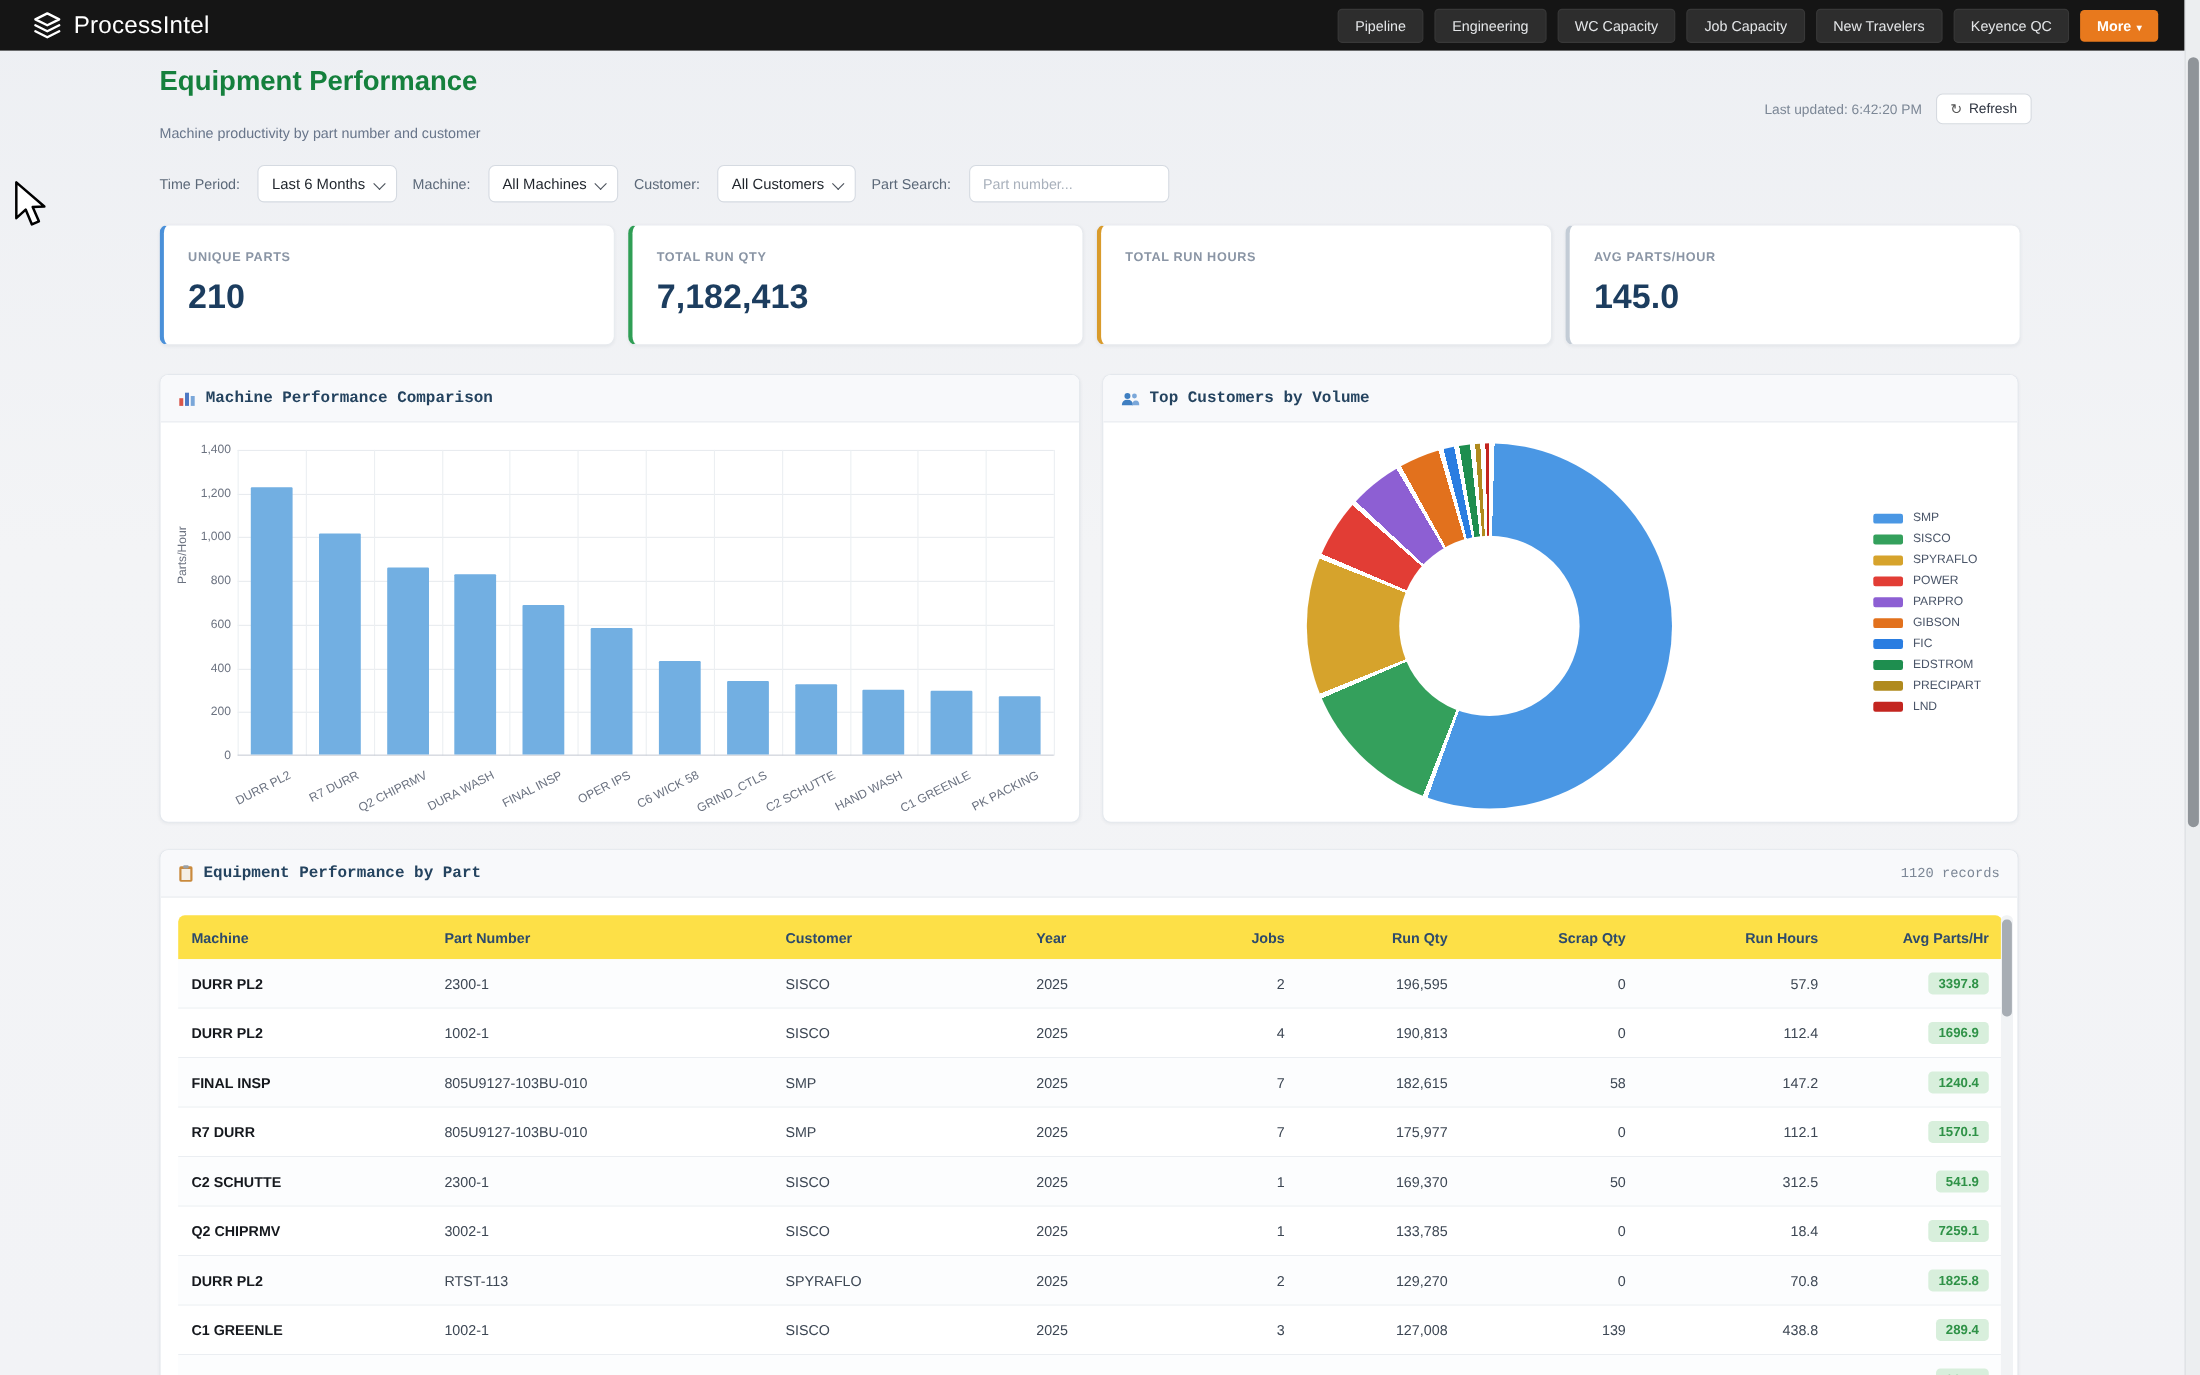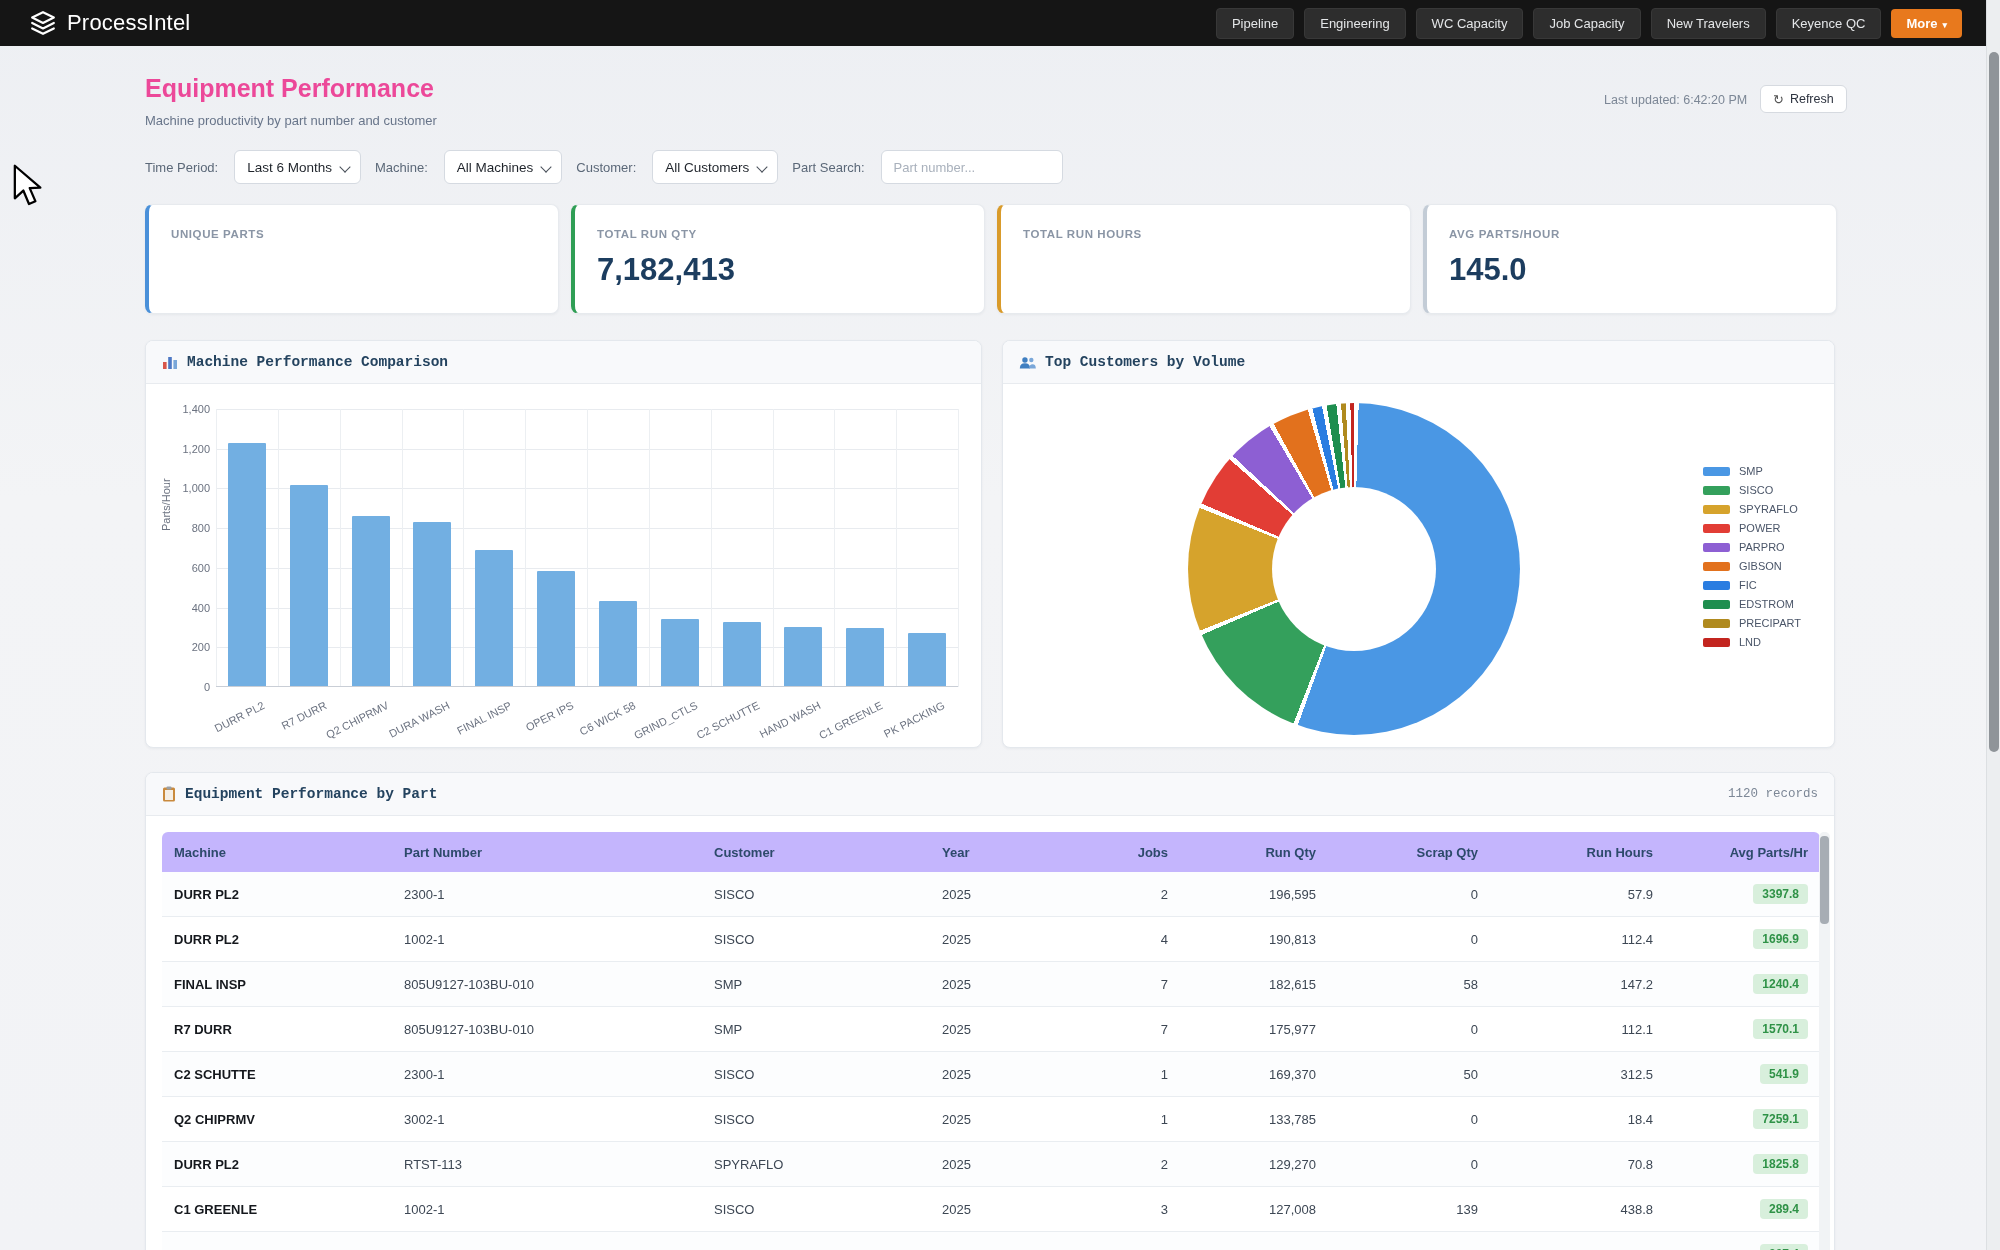--- a/index.html
+++ b/index.html
@@ -13,21 +13,21 @@
   .navbar { position:absolute; top:0; left:0; width:2000px; height:46px;
     background:#151515; display:flex; align-items:center; padding:0 38px 0 30px; z-index:30; }
   .brand { display:flex; align-items:center; gap:11px; }
   .brand-name { color:#fff; font-size:22px; font-weight:normal; letter-spacing:.2px; }
   .nav-items { margin-left:auto; display:flex; gap:10px; align-items:center; }
   .nav-btn { background:#2d2d2d; border:1px solid #383838; color:#e4e6e8; font-size:13px;
     padding:7px 15px; border-radius:4px; font-family:inherit; cursor:pointer; white-space:nowrap; }
   .nav-btn.accent { border:none; color:#fff; font-weight:bold; }
   .caret { font-size:9px; margin-left:5px; }
   
-  .page-title { position:absolute; left:145px; top:74px; font-size:25px; font-weight:bold; color:#ec4899; }
+  .page-title { position:absolute; left:145px; top:60px; font-size:25px; font-weight:bold; color:#15803d; }
   .page-subtitle { position:absolute; left:145px; top:113px; font-size:13px; color:#68758a; }
   .last-updated { position:absolute; left:1604px; top:93px; font-size:12.5px; color:#7c8796; }
   .refresh-btn { position:absolute; left:1760px; top:85px; height:28px; padding:0 12px;
     background:#fff; border:1px solid #d6dae0; border-radius:6px; font-size:12.5px; color:#2e3440;
     display:flex; align-items:center; gap:6px; cursor:pointer; font-family:inherit; }
   .refresh-glyph { font-size:13px; color:#555; }
   
   .filters { position:absolute; left:145px; top:150px; display:flex; align-items:center; gap:14px; }
   .filter-label { font-size:13px; color:#5b6878; margin-right:2px; }
   .select { height:34px; background:#fff; border:1px solid #d5dae1; border-radius:6px;
@@ -70,21 +70,21 @@
   .donut { position:absolute; left:185px; top:62px; width:332px; height:332px; border-radius:50%; }
   .donut-hole { position:absolute; left:84px; top:84px; width:164px; height:164px; background:#fff; border-radius:50%; }
   .legend { position:absolute; left:700px; top:124px; display:flex; flex-direction:column; gap:7px; }
   .legend-item { display:flex; align-items:center; gap:9px; cursor:pointer; }
   .legend-swatch { width:27px; height:9px; border-radius:2px; }
   .legend-label { font-size:11px; color:#4a5568; }
   
   .tbl { position:absolute; left:16px; top:59px; width:1658px; }
   .tbl-grid { display:grid; grid-template-columns:230px 310px 228px 120px 130px 148px 162px 175px 155px;
     align-items:center; }
-  .tbl-head { background:#c4b5fd; border-radius:6px 6px 0 0; height:40px; }
+  .tbl-head { background:#fde047; border-radius:6px 6px 0 0; height:40px; }
   .tbl-head .cell { font-size:13px; font-weight:bold; color:#2d4a6b; }
   .tbl-row { height:45px; border-bottom:1px solid #e9edf1; background:#fff; }
   .tbl-row:nth-child(odd) { background:#fcfdfe; }
   .cell { padding:0 12px; font-size:13px; color:#3d4754; }
   .cell.machine { font-weight:bold; color:#15181d; }
   .cell.num { text-align:right; }
   .avg-badge { display:inline-block; background:#d8efdc; color:#2f9247; font-weight:bold;
     font-size:12px; padding:3px 9px; border-radius:4px; }
   
   .page-scrollbar { position:absolute; right:0; top:0; width:14px; height:1250px;
@@ -147,20 +147,21 @@
   <div class="select">
     <span>All Customers</span>
   </div>
   <span class="filter-label">Part Search:</span>
   <input class="text-input" placeholder="Part number..." style="">
 </div>
 
 <div class="kpi-row">
     <div class="kpi-card" style="border-left-color: rgb(74, 144, 217);">
       <div class="kpi-label">UNIQUE PARTS</div>
+      <div class="kpi-value">210</div>
     </div>
     <div class="kpi-card" style="border-left-color: rgb(47, 158, 85);">
       <div class="kpi-label">TOTAL RUN QTY</div>
       <div class="kpi-value">7,182,413</div>
     </div>
     <div class="kpi-card" style="border-left-color: rgb(217, 155, 43);">
       <div class="kpi-label">TOTAL RUN HOURS</div>
     </div>
     <div class="kpi-card" style="border-left-color: rgb(195, 204, 214);">
       <div class="kpi-label">AVG PARTS/HOUR</div>

